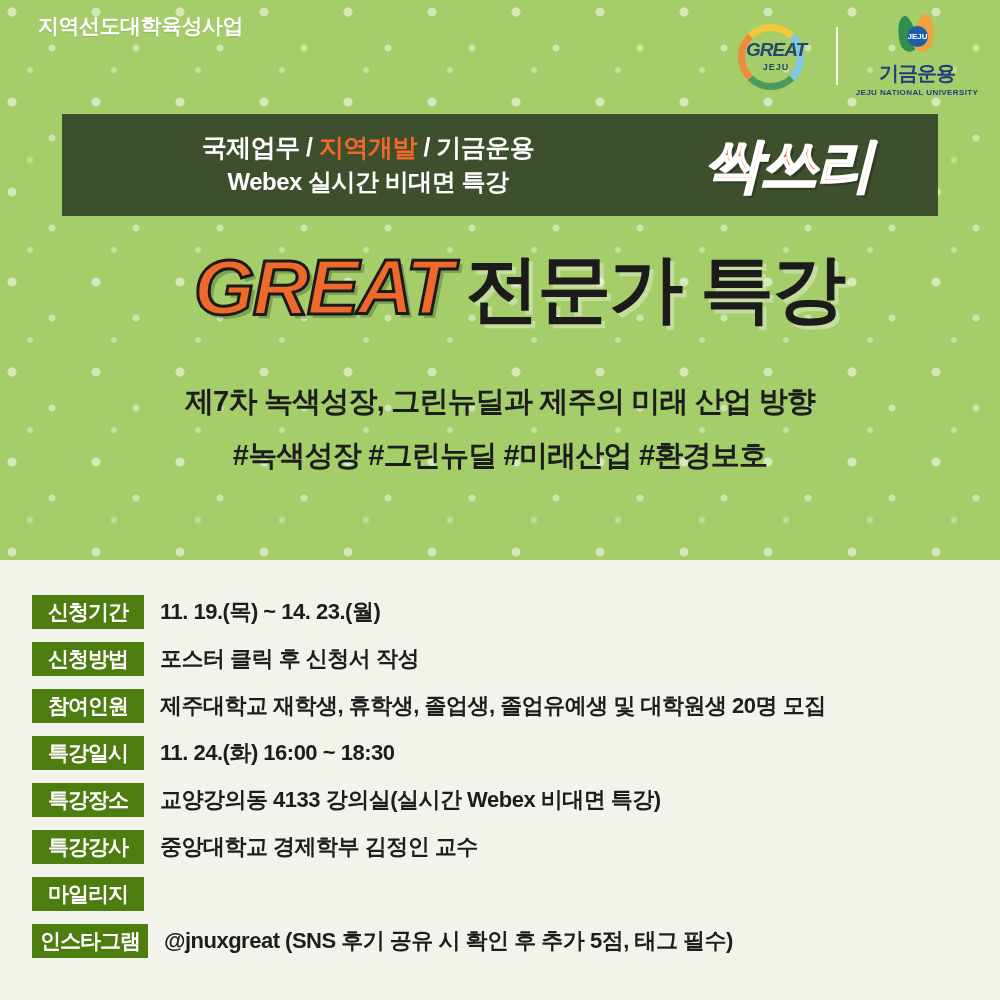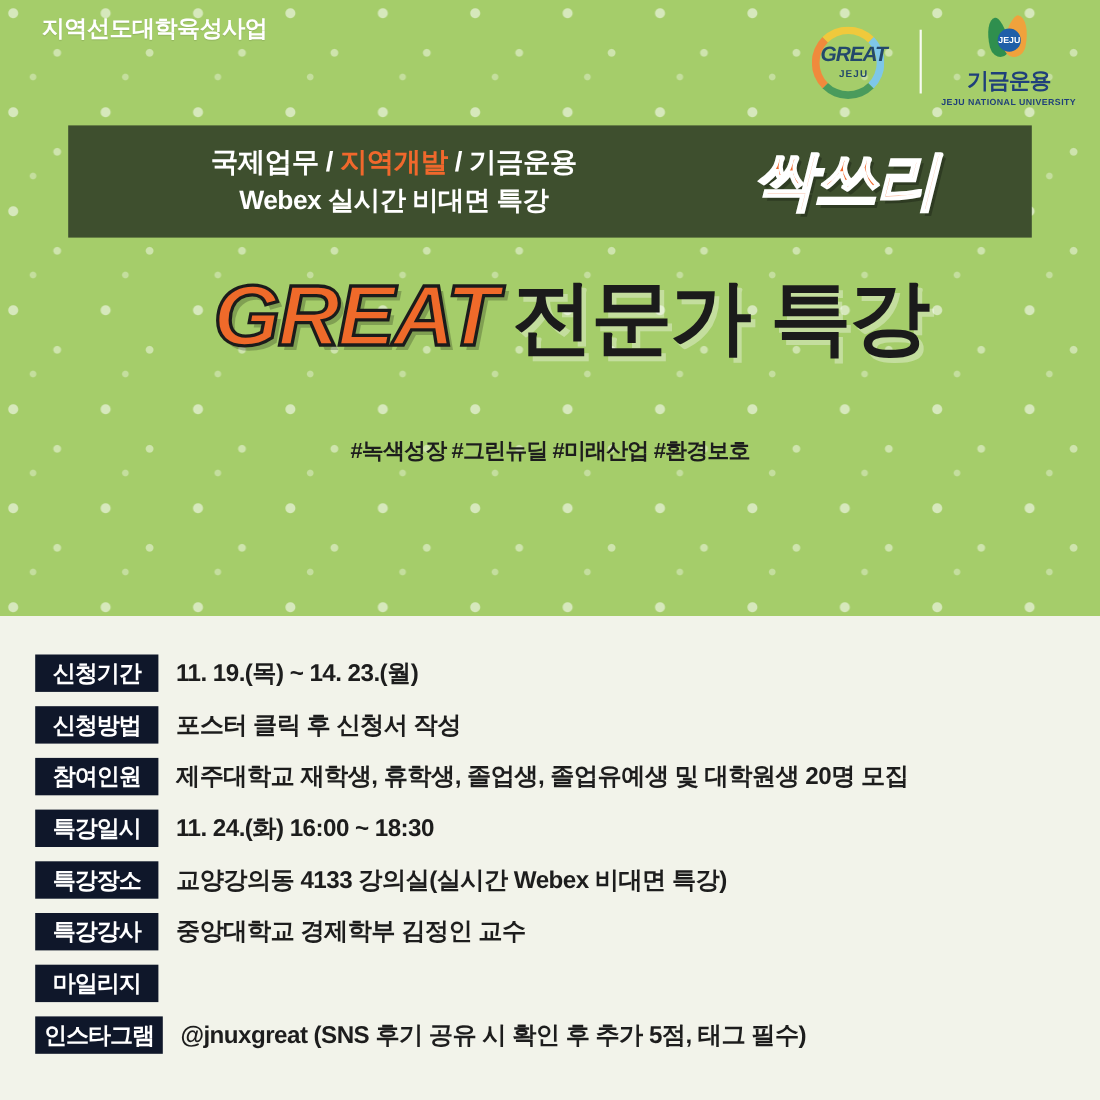--- a/index.html
+++ b/index.html
@@ -194,21 +194,20 @@
   .banner-line2 {
     font-size: 24px;
     font-weight: bold;
     color: #ffffff;
     letter-spacing: -0.5px;
     margin-top: 4px;
   }
   .banner-right {
     width: 300px;
     text-align: center;
-    padding-right: 20px;
   }
   .ssakssri {
     font-size: 58px;
     font-weight: bold;
     font-style: italic;
     color: #f0682c;
     letter-spacing: -2px;
     -webkit-text-stroke: 2px #ffffff;
     text-shadow: 3px 3px 0 rgba(0,0,0,0.25);
     line-height: 1;
@@ -250,21 +249,21 @@
     width: 1000px;
     text-align: center;
   }
   .subtitle .line1 {
     font-size: 29px;
     font-weight: bold;
     color: #1d1d1d;
     letter-spacing: -0.8px;
   }
   .subtitle .line2 {
-    font-size: 20px;
+    font-size: 29px;
     font-weight: bold;
     color: #1d1d1d;
     letter-spacing: -0.8px;
     margin-top: 14px;
   }
 
   
   .info {
     position: absolute;
     top: 588px;
@@ -274,21 +273,21 @@
     box-sizing: border-box;
   }
   .info-row {
     display: flex;
     align-items: center;
     height: 47px;
   }
   .info-label {
     min-width: 112px;
     height: 34px;
-    background: #0f172a;
+    background: #4d7c0f;
     color: #ffffff;
     font-size: 21px;
     font-weight: bold;
     letter-spacing: -1px;
     display: flex;
     align-items: center;
     justify-content: center;
     padding: 0 8px;
     box-sizing: border-box;
   }
@@ -342,20 +341,21 @@
       <div class="banner-right">
         <div class="ssakssri">싹쓰리</div>
       </div>
     </div>
 
     <div class="headline">
       <span class="great">GREAT</span><span class="kr">전문가 특강</span>
     </div>
 
     <div class="subtitle">
+      <div class="line1">제7차 녹색성장, 그린뉴딜과 제주의 미래 산업 방향</div>
       <div class="line2">#녹색성장 #그린뉴딜 #미래산업 #환경보호</div>
     </div>
 
   </div>
 
   <div class="info">
 
     <div class="info-row">
       <div class="info-label">신청기간</div>
       <div class="info-value">11. 19.(목) ~ 14. 23.(월)</div>

